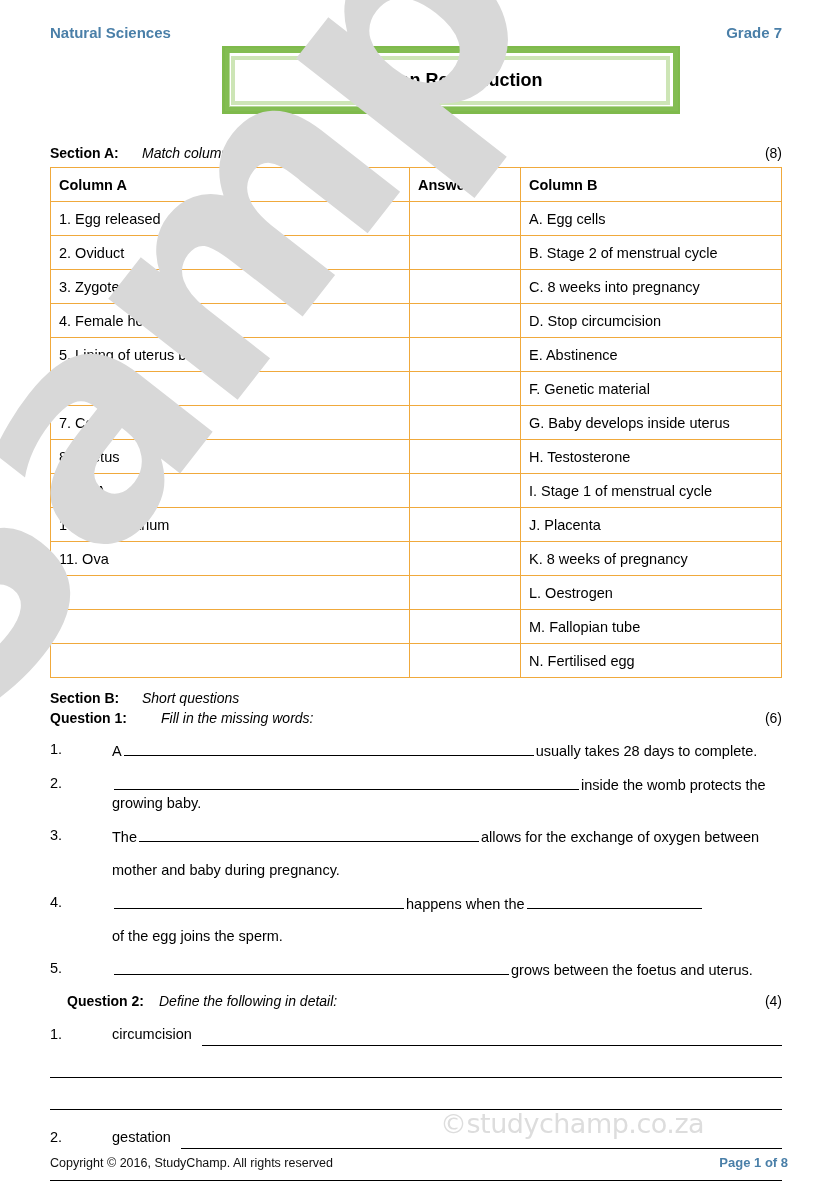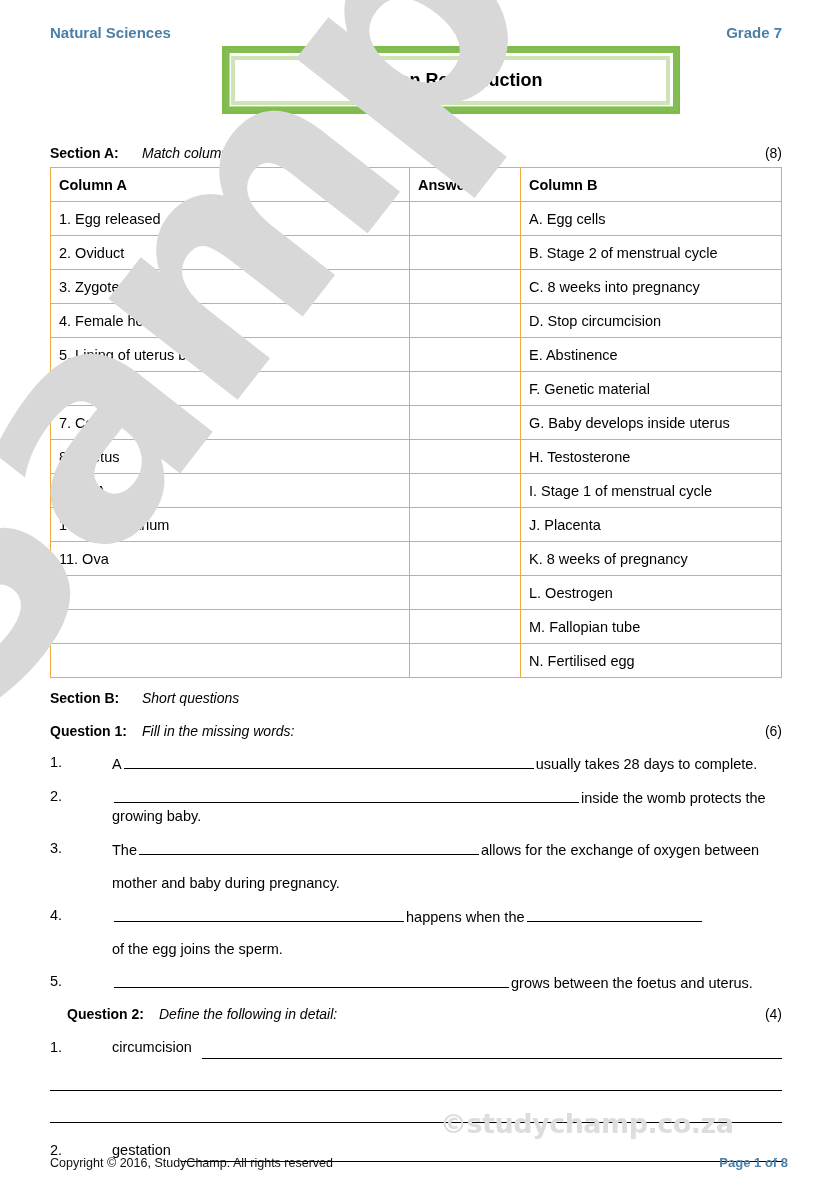--- a/index.html
+++ b/index.html
@@ -36,21 +36,21 @@
     letter-spacing: -8px;
     user-select: none;
     pointer-events: none;
     z-index: 5;
   }
   .wm-url {
     position: absolute;
     left: 440px;
     top: 1108px;
     font-family: "DejaVu Sans", sans-serif;
-    font-weight: bold;
+    font-weight: normal;
     font-size: 27px;
     color: #dddddd;
     letter-spacing: -0.5px;
     user-select: none;
     pointer-events: none;
     z-index: 6;
   }
 
   
   .doc-header {
@@ -331,21 +331,21 @@
           </tr>
         </tbody>
     </table>
 
     <div class="section-line" style="margin-top:12px;">
       <span class="sec-label">Section B:</span>
       <span class="sec-desc">Short questions</span>
       <span class="sec-marks"></span>
     </div>
 
-    <div class="section-line" style="margin-top:17px;">
+    <div class="section-line" style="margin-top:4px;gap:19px;">
       <span class="sec-label">Question 1:</span>
       <span class="sec-desc">Fill in the missing words:</span>
       <span class="sec-marks">(6)</span>
     </div>
 
     <div class="qrow">
       <div class="qnum">1.</div>
       <div class="qbody">
         <span>A</span><span class="blank b-410"></span><span>usually takes 28 days to complete.</span>
       </div>

